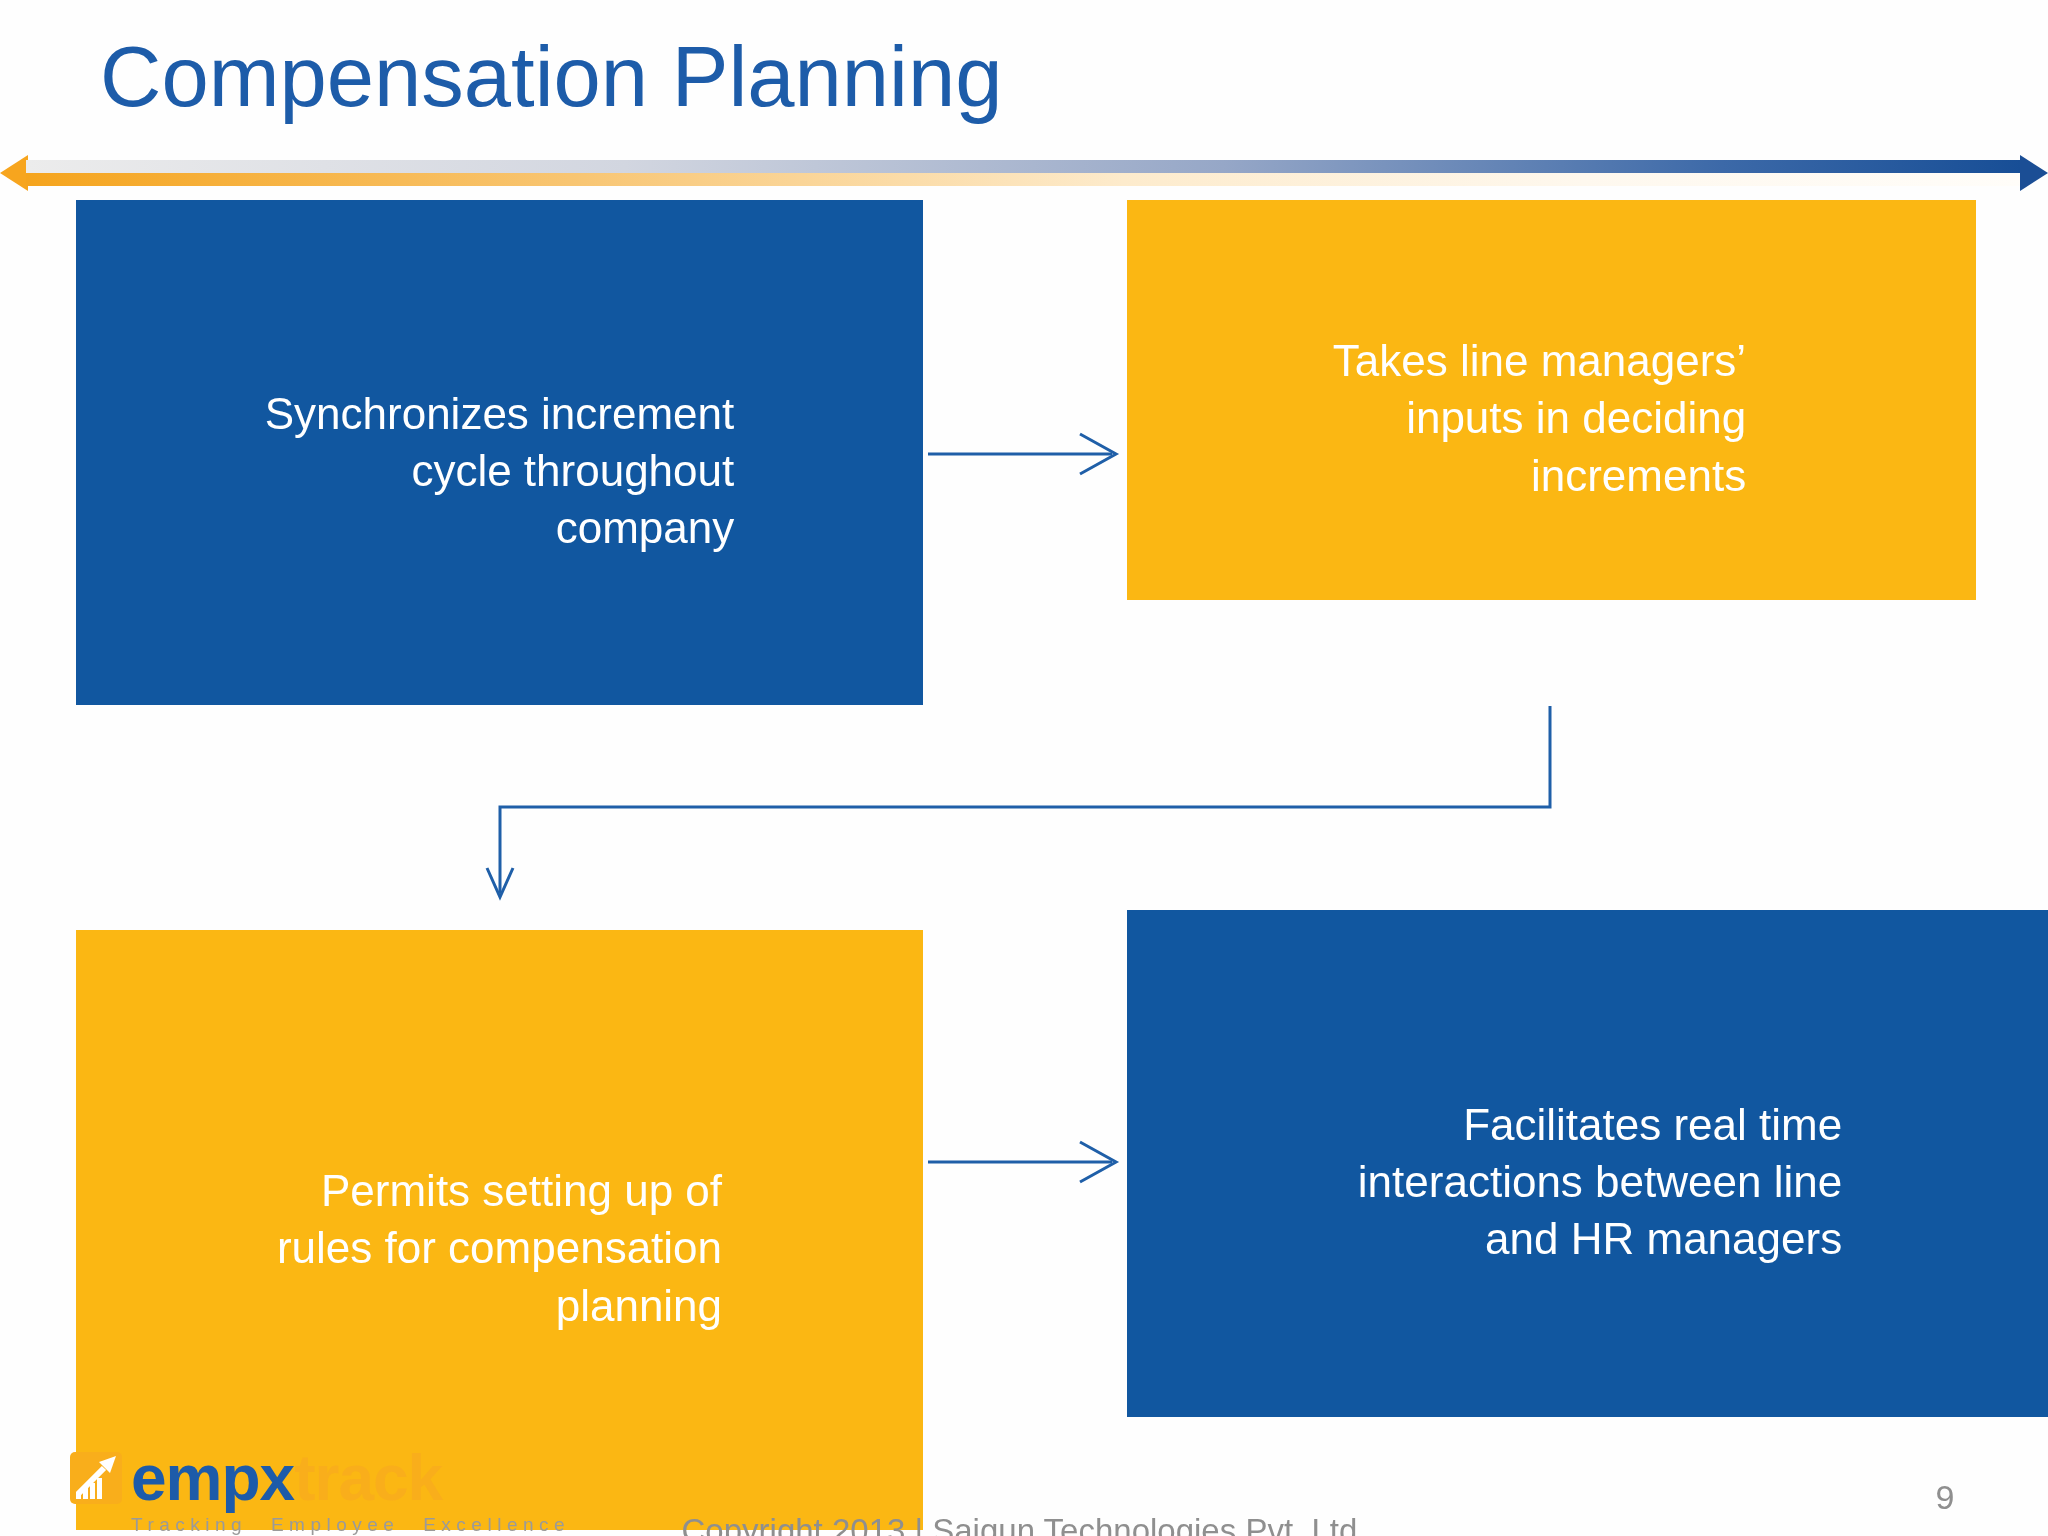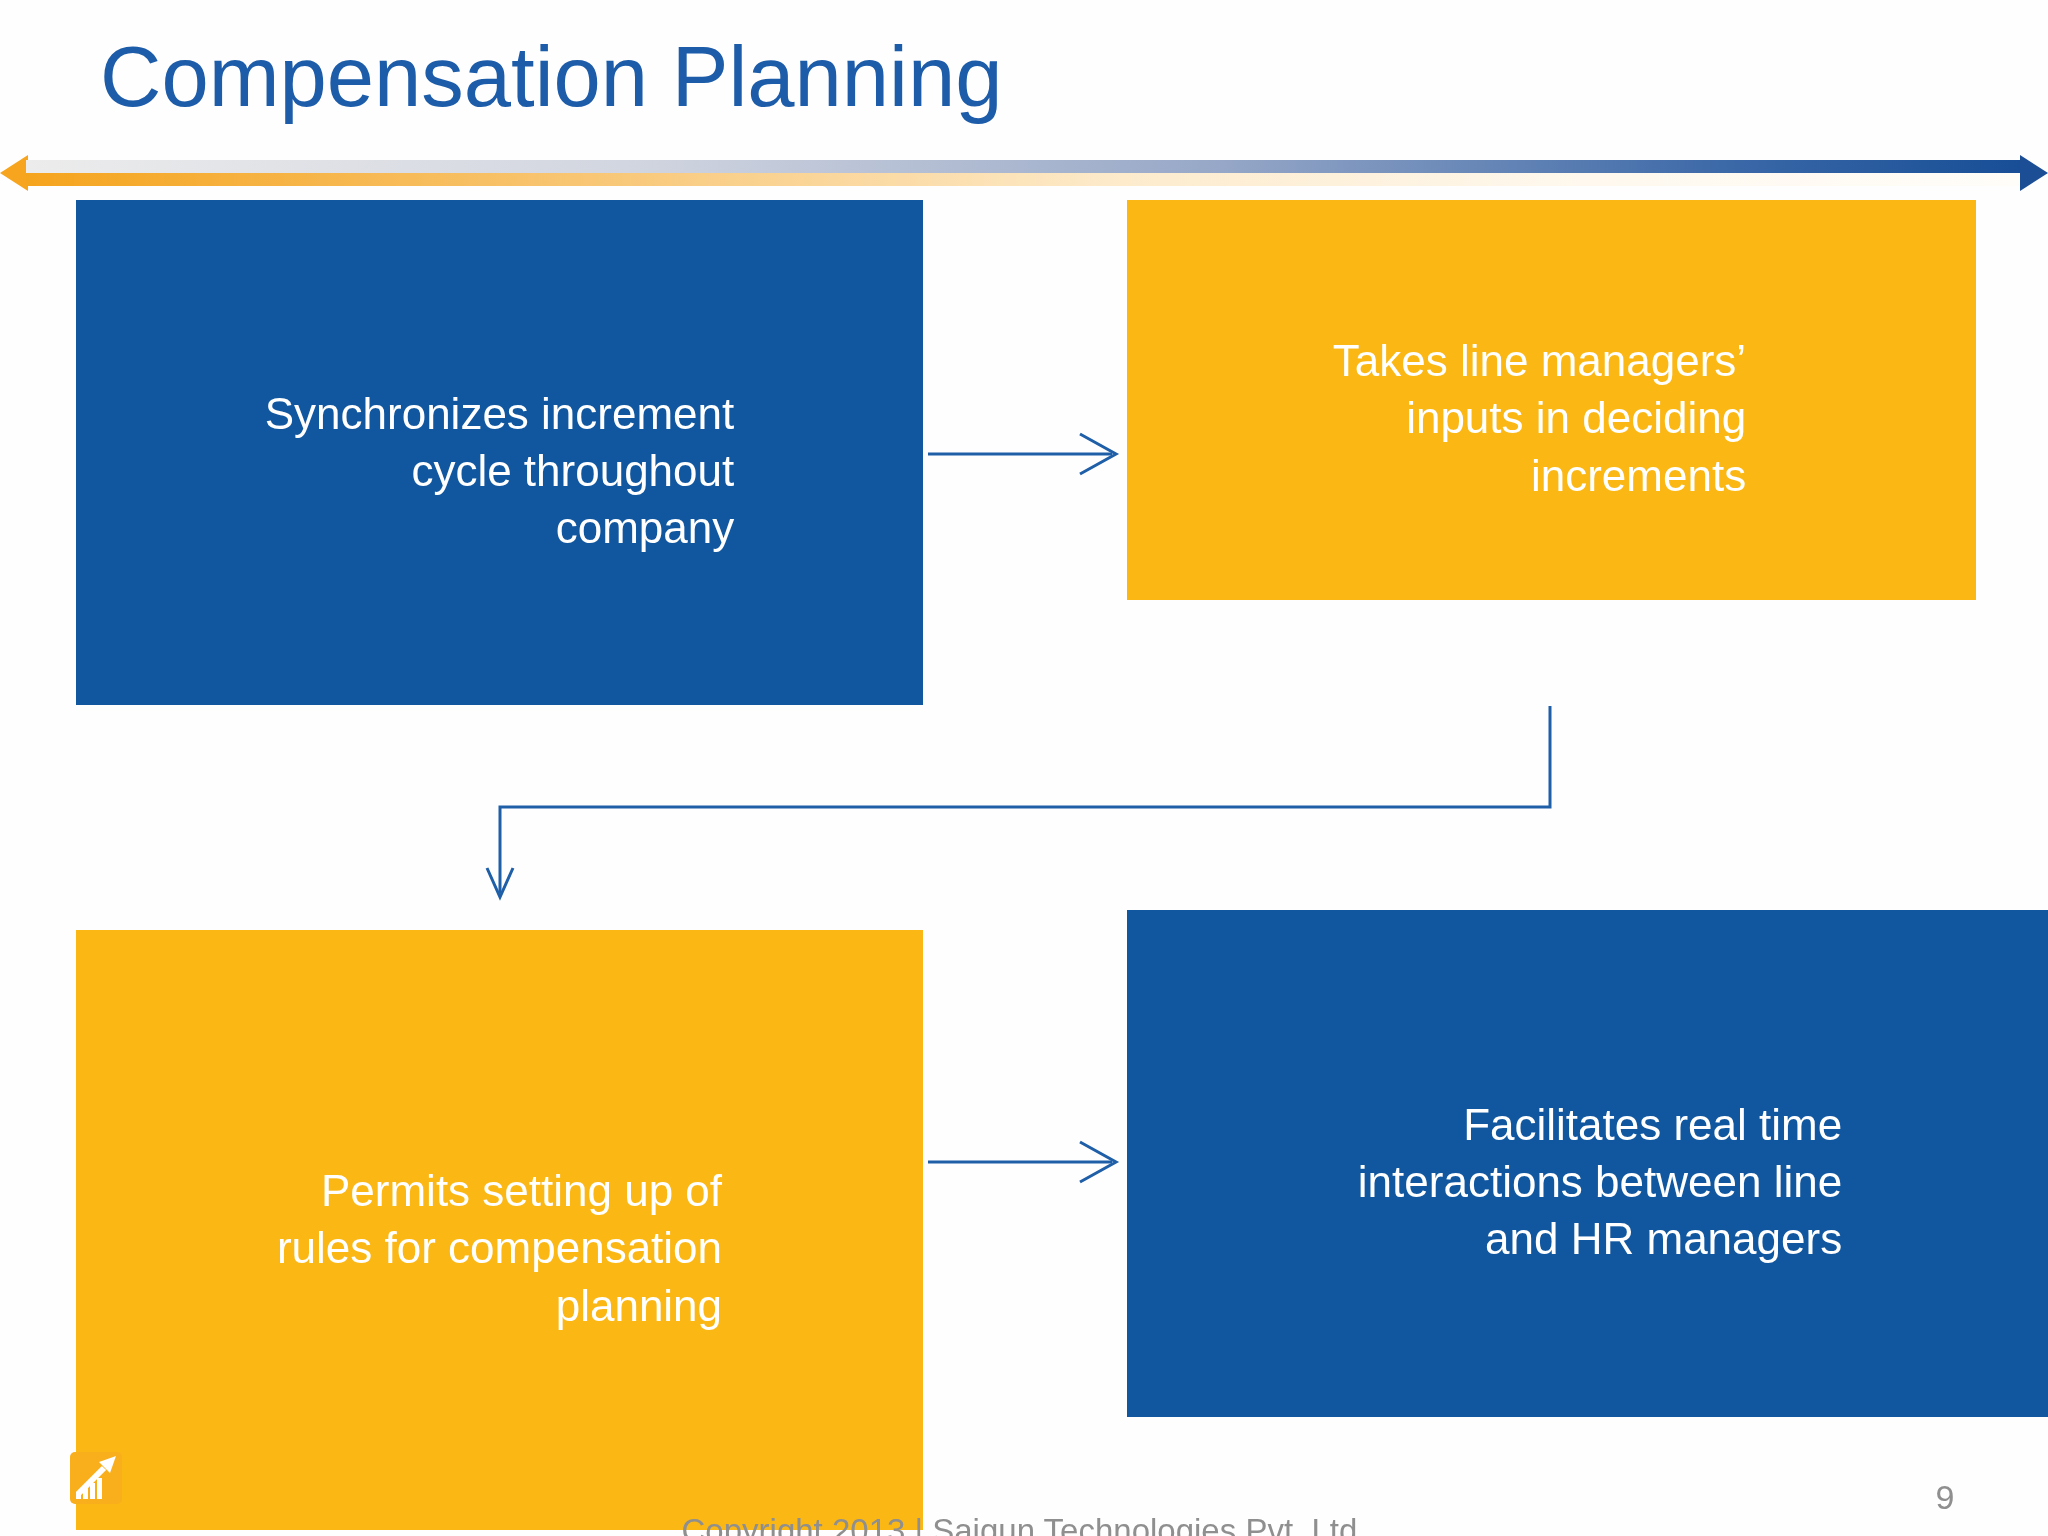--- a/index.html
+++ b/index.html
@@ -146,18 +146,22 @@
   <div class="logo">
     <svg class="logo-icon" width="52" height="52" viewBox="0 0 52 52" xmlns="http://www.w3.org/2000/svg">
       <rect x="0" y="0" width="52" height="52" rx="5" fill="#F9AE1B"></rect>
       <rect x="6" y="40" width="5" height="7" fill="#FFFFFF"></rect>
       <rect x="13" y="36" width="5" height="11" fill="#FFFFFF"></rect>
       <rect x="20" y="31" width="5" height="16" fill="#FFFFFF"></rect>
       <rect x="27" y="26" width="5" height="21" fill="#FFFFFF"></rect>
       <path d="M8 42 L34 16" stroke="#FFFFFF" stroke-width="6" fill="none"></path>
       <polygon points="46,4 29,10 40,21" fill="#FFFFFF"></polygon>
     </svg>
+    <div class="logo-textcol">
+      <div class="logo-wordmark"><span class="logo-word-primary">empx</span><span class="logo-word-secondary">track</span></div>
+      <div class="logo-tagline">Tracking Employee Excellence</div>
+    </div>
   </div>
 
   <div class="copyright">Copyright 2013 | Saigun Technologies Pvt. Ltd.</div>
   <div class="page-number">9</div>
 
 </div>
 
 </body></html>

